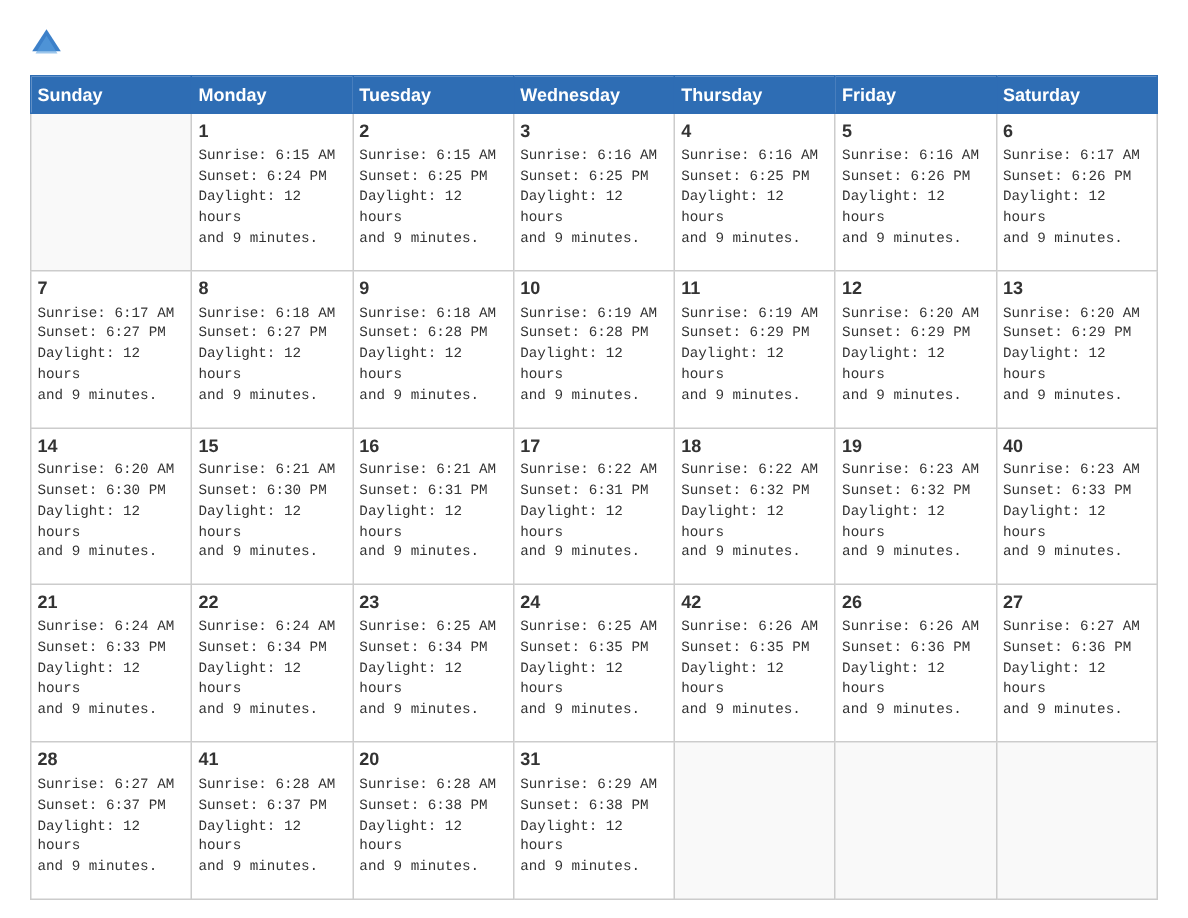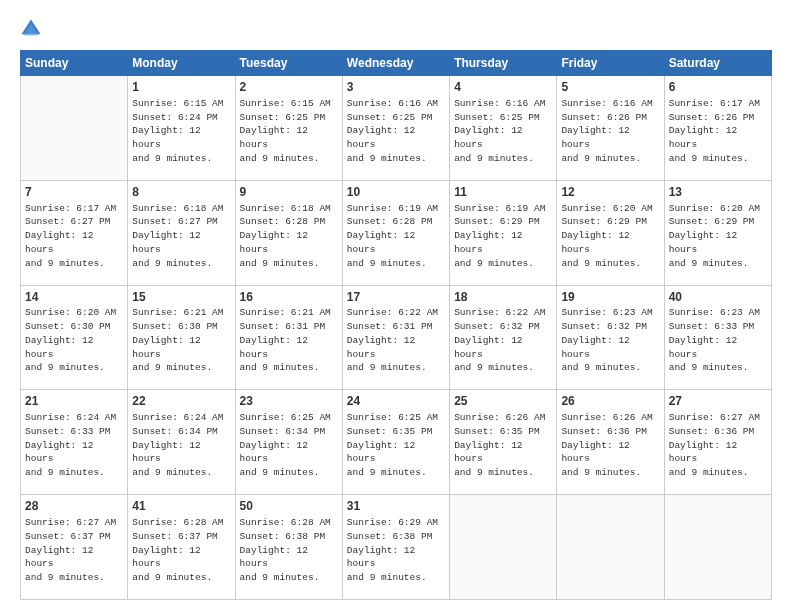--- a/index.html
+++ b/index.html
@@ -234,21 +234,21 @@
           </td>
           <td>
             <span class="day-number">23</span>
             <div class="day-info">Sunrise: 6:25 AM<br>Sunset: 6:34 PM<br>Daylight: 12 hours<br>and 9 minutes.</div>
           </td>
           <td>
             <span class="day-number">24</span>
             <div class="day-info">Sunrise: 6:25 AM<br>Sunset: 6:35 PM<br>Daylight: 12 hours<br>and 9 minutes.</div>
           </td>
           <td>
-            <span class="day-number">25</span>
+            <span class="day-number">42</span>
             <div class="day-info">Sunrise: 6:26 AM<br>Sunset: 6:35 PM<br>Daylight: 12 hours<br>and 9 minutes.</div>
           </td>
           <td>
             <span class="day-number">26</span>
             <div class="day-info">Sunrise: 6:26 AM<br>Sunset: 6:36 PM<br>Daylight: 12 hours<br>and 9 minutes.</div>
           </td>
           <td>
             <span class="day-number">27</span>
             <div class="day-info">Sunrise: 6:27 AM<br>Sunset: 6:36 PM<br>Daylight: 12 hours<br>and 9 minutes.</div>
           </td>
@@ -256,21 +256,21 @@
         <tr class="last-row">
           <td>
             <span class="day-number">28</span>
             <div class="day-info">Sunrise: 6:27 AM<br>Sunset: 6:37 PM<br>Daylight: 12 hours<br>and 9 minutes.</div>
           </td>
           <td>
             <span class="day-number">41</span>
             <div class="day-info">Sunrise: 6:28 AM<br>Sunset: 6:37 PM<br>Daylight: 12 hours<br>and 9 minutes.</div>
           </td>
           <td>
-            <span class="day-number">50</span>
+            <span class="day-number">20</span>
             <div class="day-info">Sunrise: 6:28 AM<br>Sunset: 6:38 PM<br>Daylight: 12 hours<br>and 9 minutes.</div>
           </td>
           <td>
             <span class="day-number">31</span>
             <div class="day-info">Sunrise: 6:29 AM<br>Sunset: 6:38 PM<br>Daylight: 12 hours<br>and 9 minutes.</div>
           </td>
           <td class="empty"></td>
           <td class="empty"></td>
           <td class="empty"></td>
         </tr>

